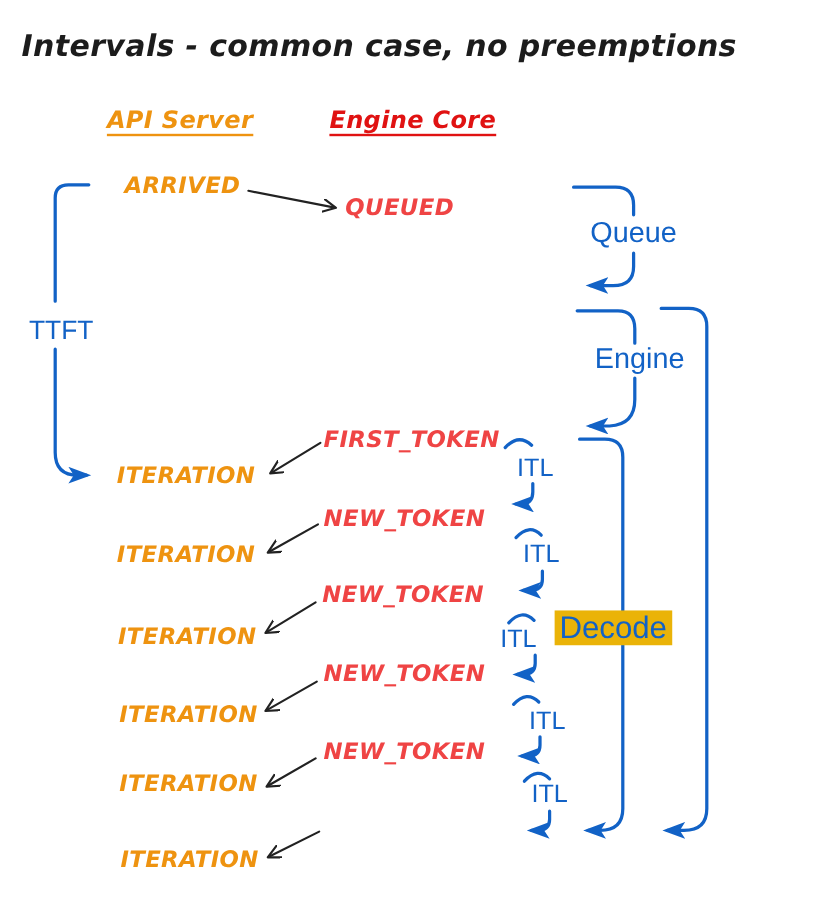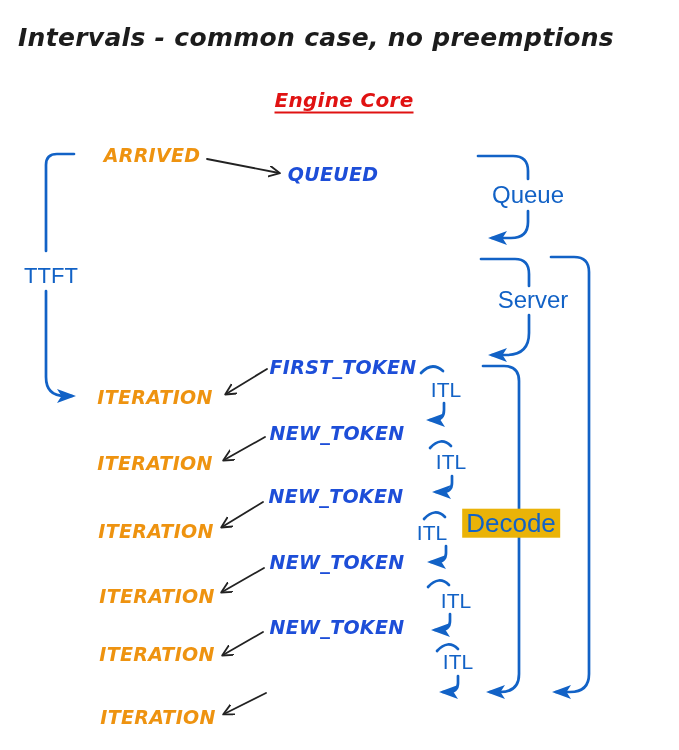--- a/index.html
+++ b/index.html
@@ -24,21 +24,21 @@
     font-style:italic;
     font-weight:bold;
     letter-spacing:0.3px;
   }
   .title{font-size:25px;color:#1c1c1c;}
   .hdr{font-size:20px;padding-bottom:1px;}
   .hdr-api{color:#ee9310;border-bottom:2px solid #ee9310;}
   .hdr-eng{color:#e01212;border-bottom:2px solid #e01212;}
   .ev{font-size:19px;}
   .ev-orange{color:#ee9310;}
-  .ev-red{color:#1d4ed8;}
+  .ev-red{color:#ef4444;}
   
   .blue{
     font-family:"Liberation Sans", sans-serif;
     font-style:normal;
     font-weight:normal;
     color:#1262c6;
   }
   .ttft{font-size:22px;}
   .mid{font-size:24px;}
   .itl{font-size:21px;}
@@ -113,40 +113,41 @@
       </g>
       <g>
         <path d="M437,651 Q448,639 458,649"></path>
         <path d="M458,676 L458,683 Q458,692 448,692 L443,692" marker-end="url(#mBlue)"></path>
       </g>
     </g>
   </svg>
 
   <div class="lbl hand title" style="left:316px;top:38px;">Intervals - common case, no preemptions</div>
 
+  <div class="lbl hand hdr hdr-api" style="left:150px;top:101px;">API Server</div>
   <div class="lbl hand hdr hdr-eng" style="left:344px;top:101px;">Engine Core</div>
 
   <div class="lbl hand ev ev-orange" style="left:152px;top:155px;">ARRIVED</div>
   <div class="lbl hand ev ev-orange" style="left:155px;top:397px;">ITERATION</div>
   <div class="lbl hand ev ev-orange" style="left:155px;top:463px;">ITERATION</div>
   <div class="lbl hand ev ev-orange" style="left:156px;top:531px;">ITERATION</div>
   <div class="lbl hand ev ev-orange" style="left:157px;top:596px;">ITERATION</div>
   <div class="lbl hand ev ev-orange" style="left:157px;top:654px;">ITERATION</div>
   <div class="lbl hand ev ev-orange" style="left:158px;top:717px;">ITERATION</div>
 
   <div class="lbl hand ev ev-red" style="left:333px;top:174px;">QUEUED</div>
   <div class="lbl hand ev ev-red" style="left:343px;top:367px;text-align:right;">FIRST_TOKEN</div>
   <div class="lbl hand ev ev-red" style="left:337px;top:433px;">NEW_TOKEN</div>
   <div class="lbl hand ev ev-red" style="left:336px;top:496px;">NEW_TOKEN</div>
   <div class="lbl hand ev ev-red" style="left:337px;top:562px;">NEW_TOKEN</div>
   <div class="lbl hand ev ev-red" style="left:337px;top:627px;">NEW_TOKEN</div>
 
   <div class="lbl blue ttft" style="left:51px;top:276px;">TTFT</div>
   <div class="lbl blue mid" style="left:528px;top:195px;">Queue</div>
-  <div class="lbl blue mid" style="left:533px;top:300px;">Server</div>
+  <div class="lbl blue mid" style="left:533px;top:300px;">Engine</div>
   <div class="lbl blue itl" style="left:446px;top:390px;">ITL</div>
   <div class="lbl blue itl" style="left:451px;top:462px;">ITL</div>
   <div class="lbl blue itl" style="left:432px;top:533px;">ITL</div>
   <div class="lbl blue itl" style="left:456px;top:601px;">ITL</div>
   <div class="lbl blue itl" style="left:458px;top:662px;">ITL</div>
   <div class="lbl blue decode" style="left:511px;top:523px;">Decode</div>
 
 </div>
 
 </body></html>

